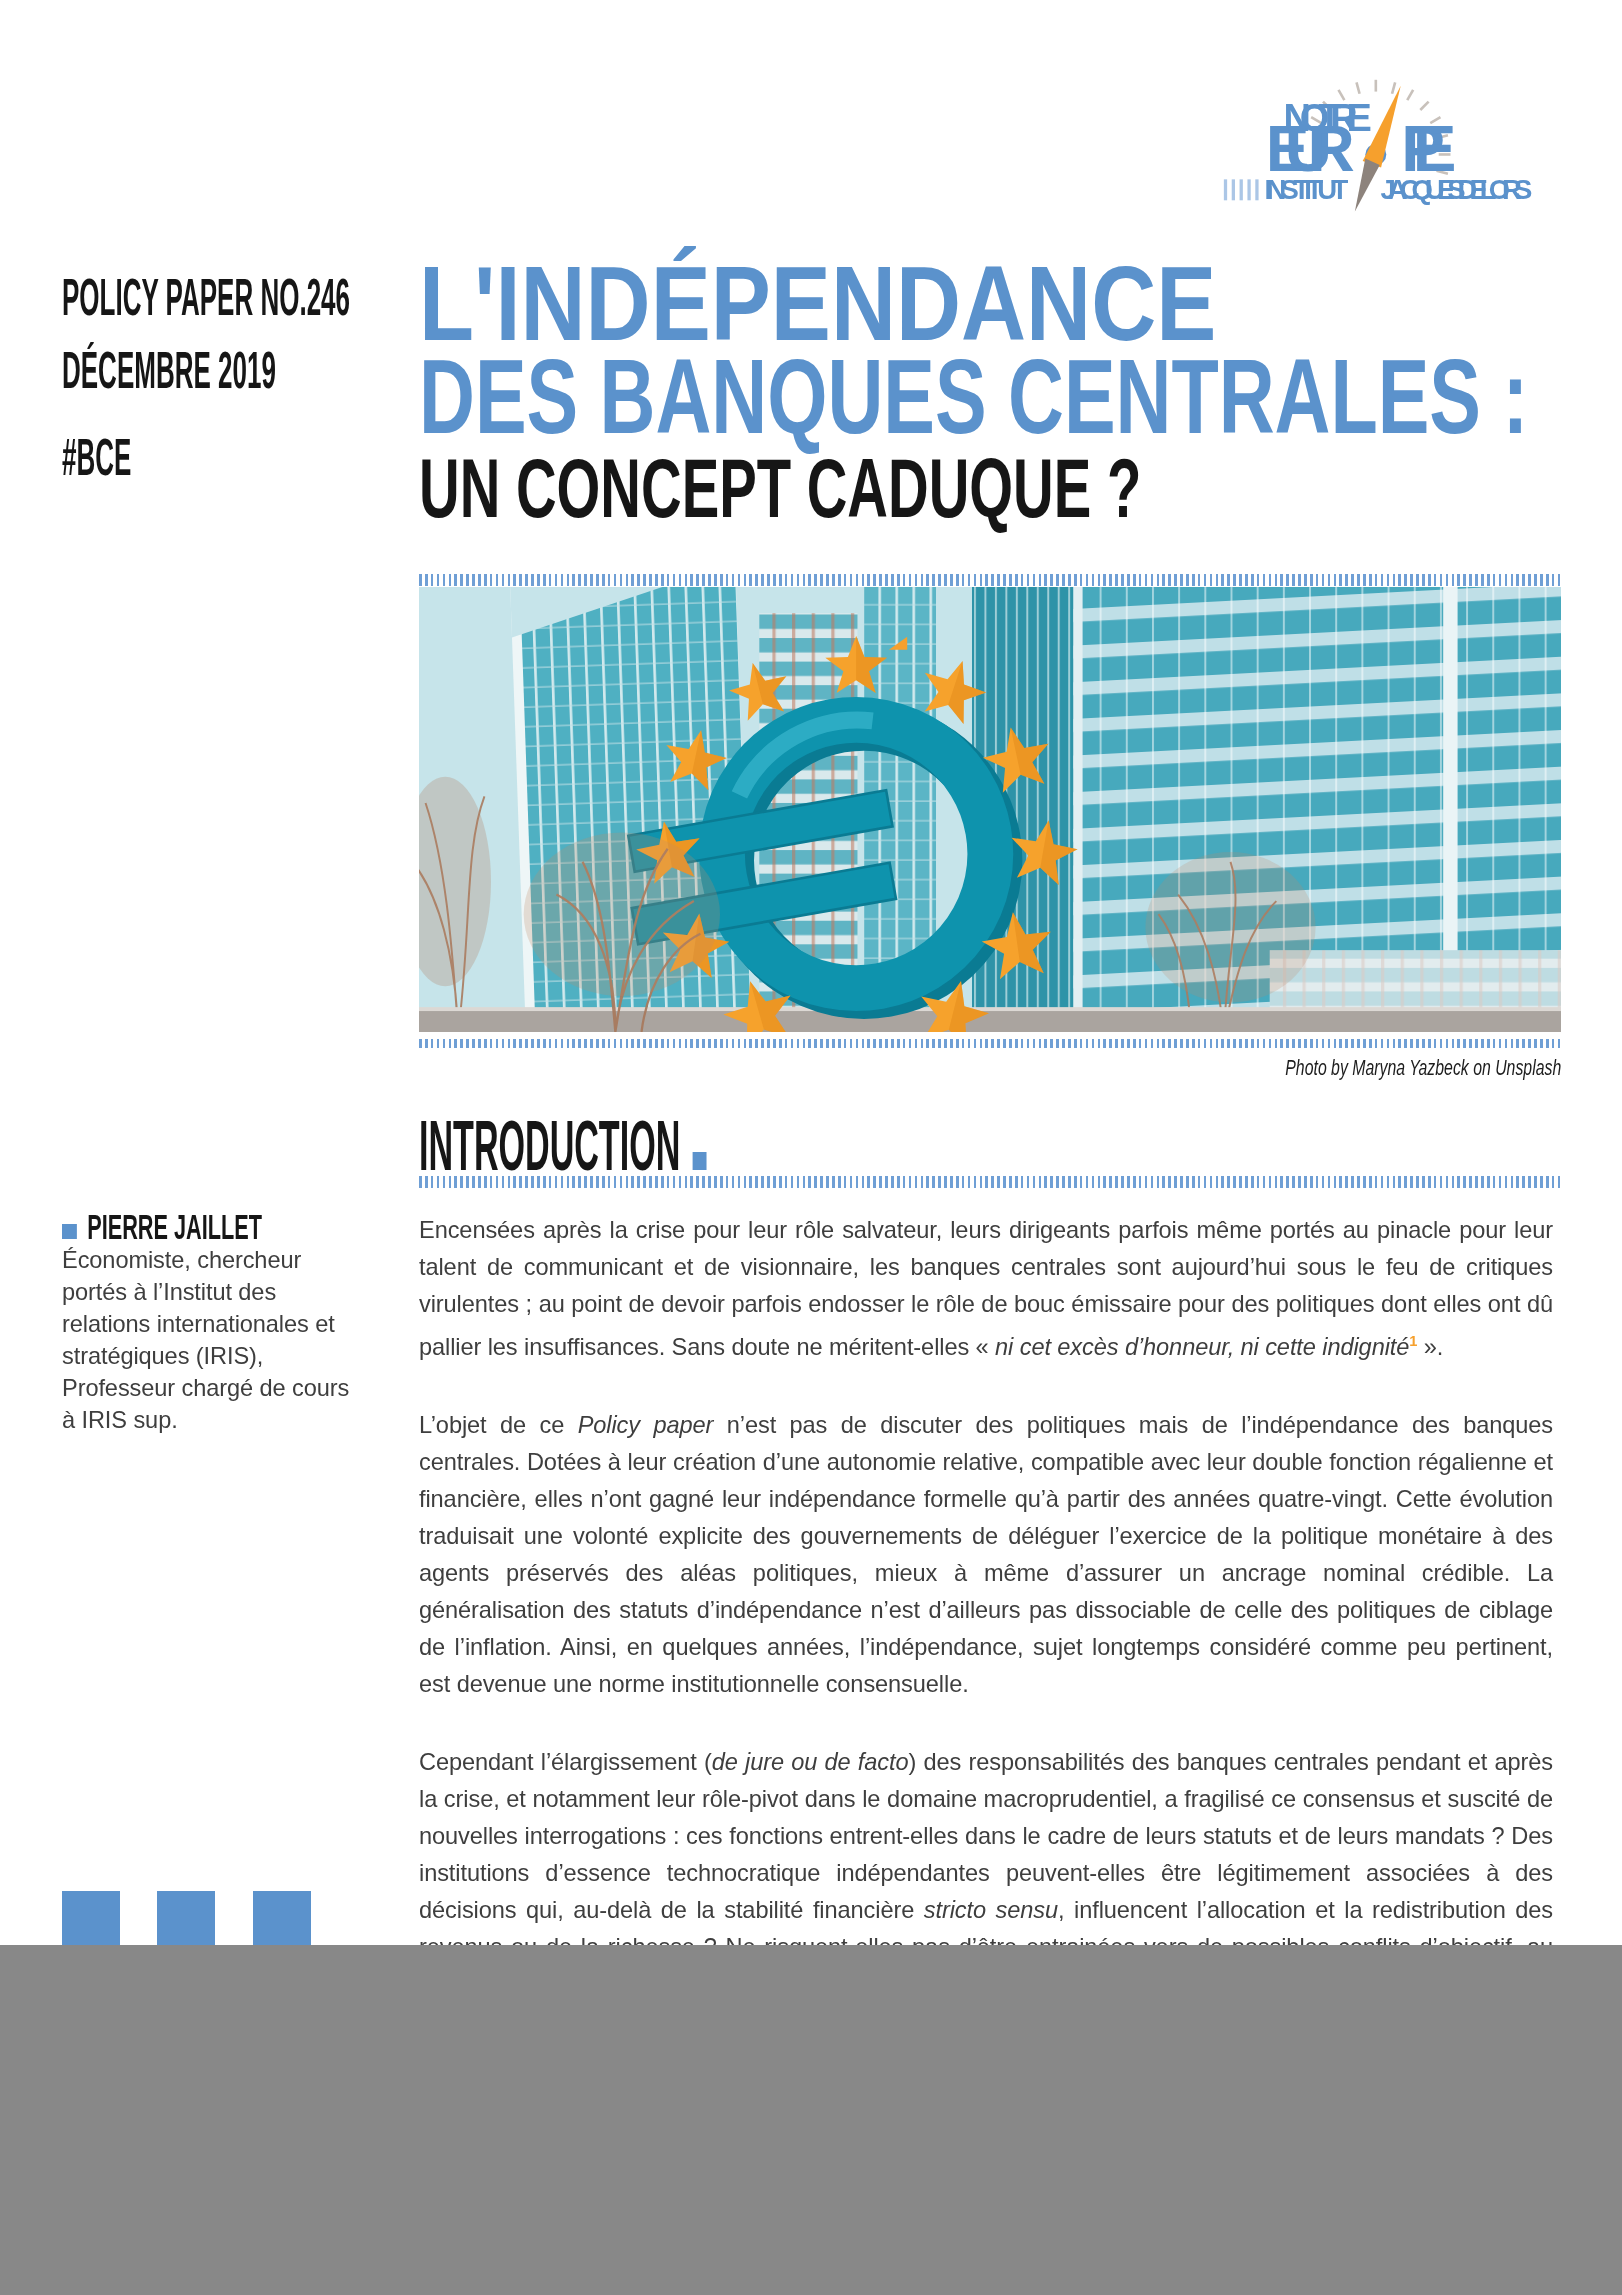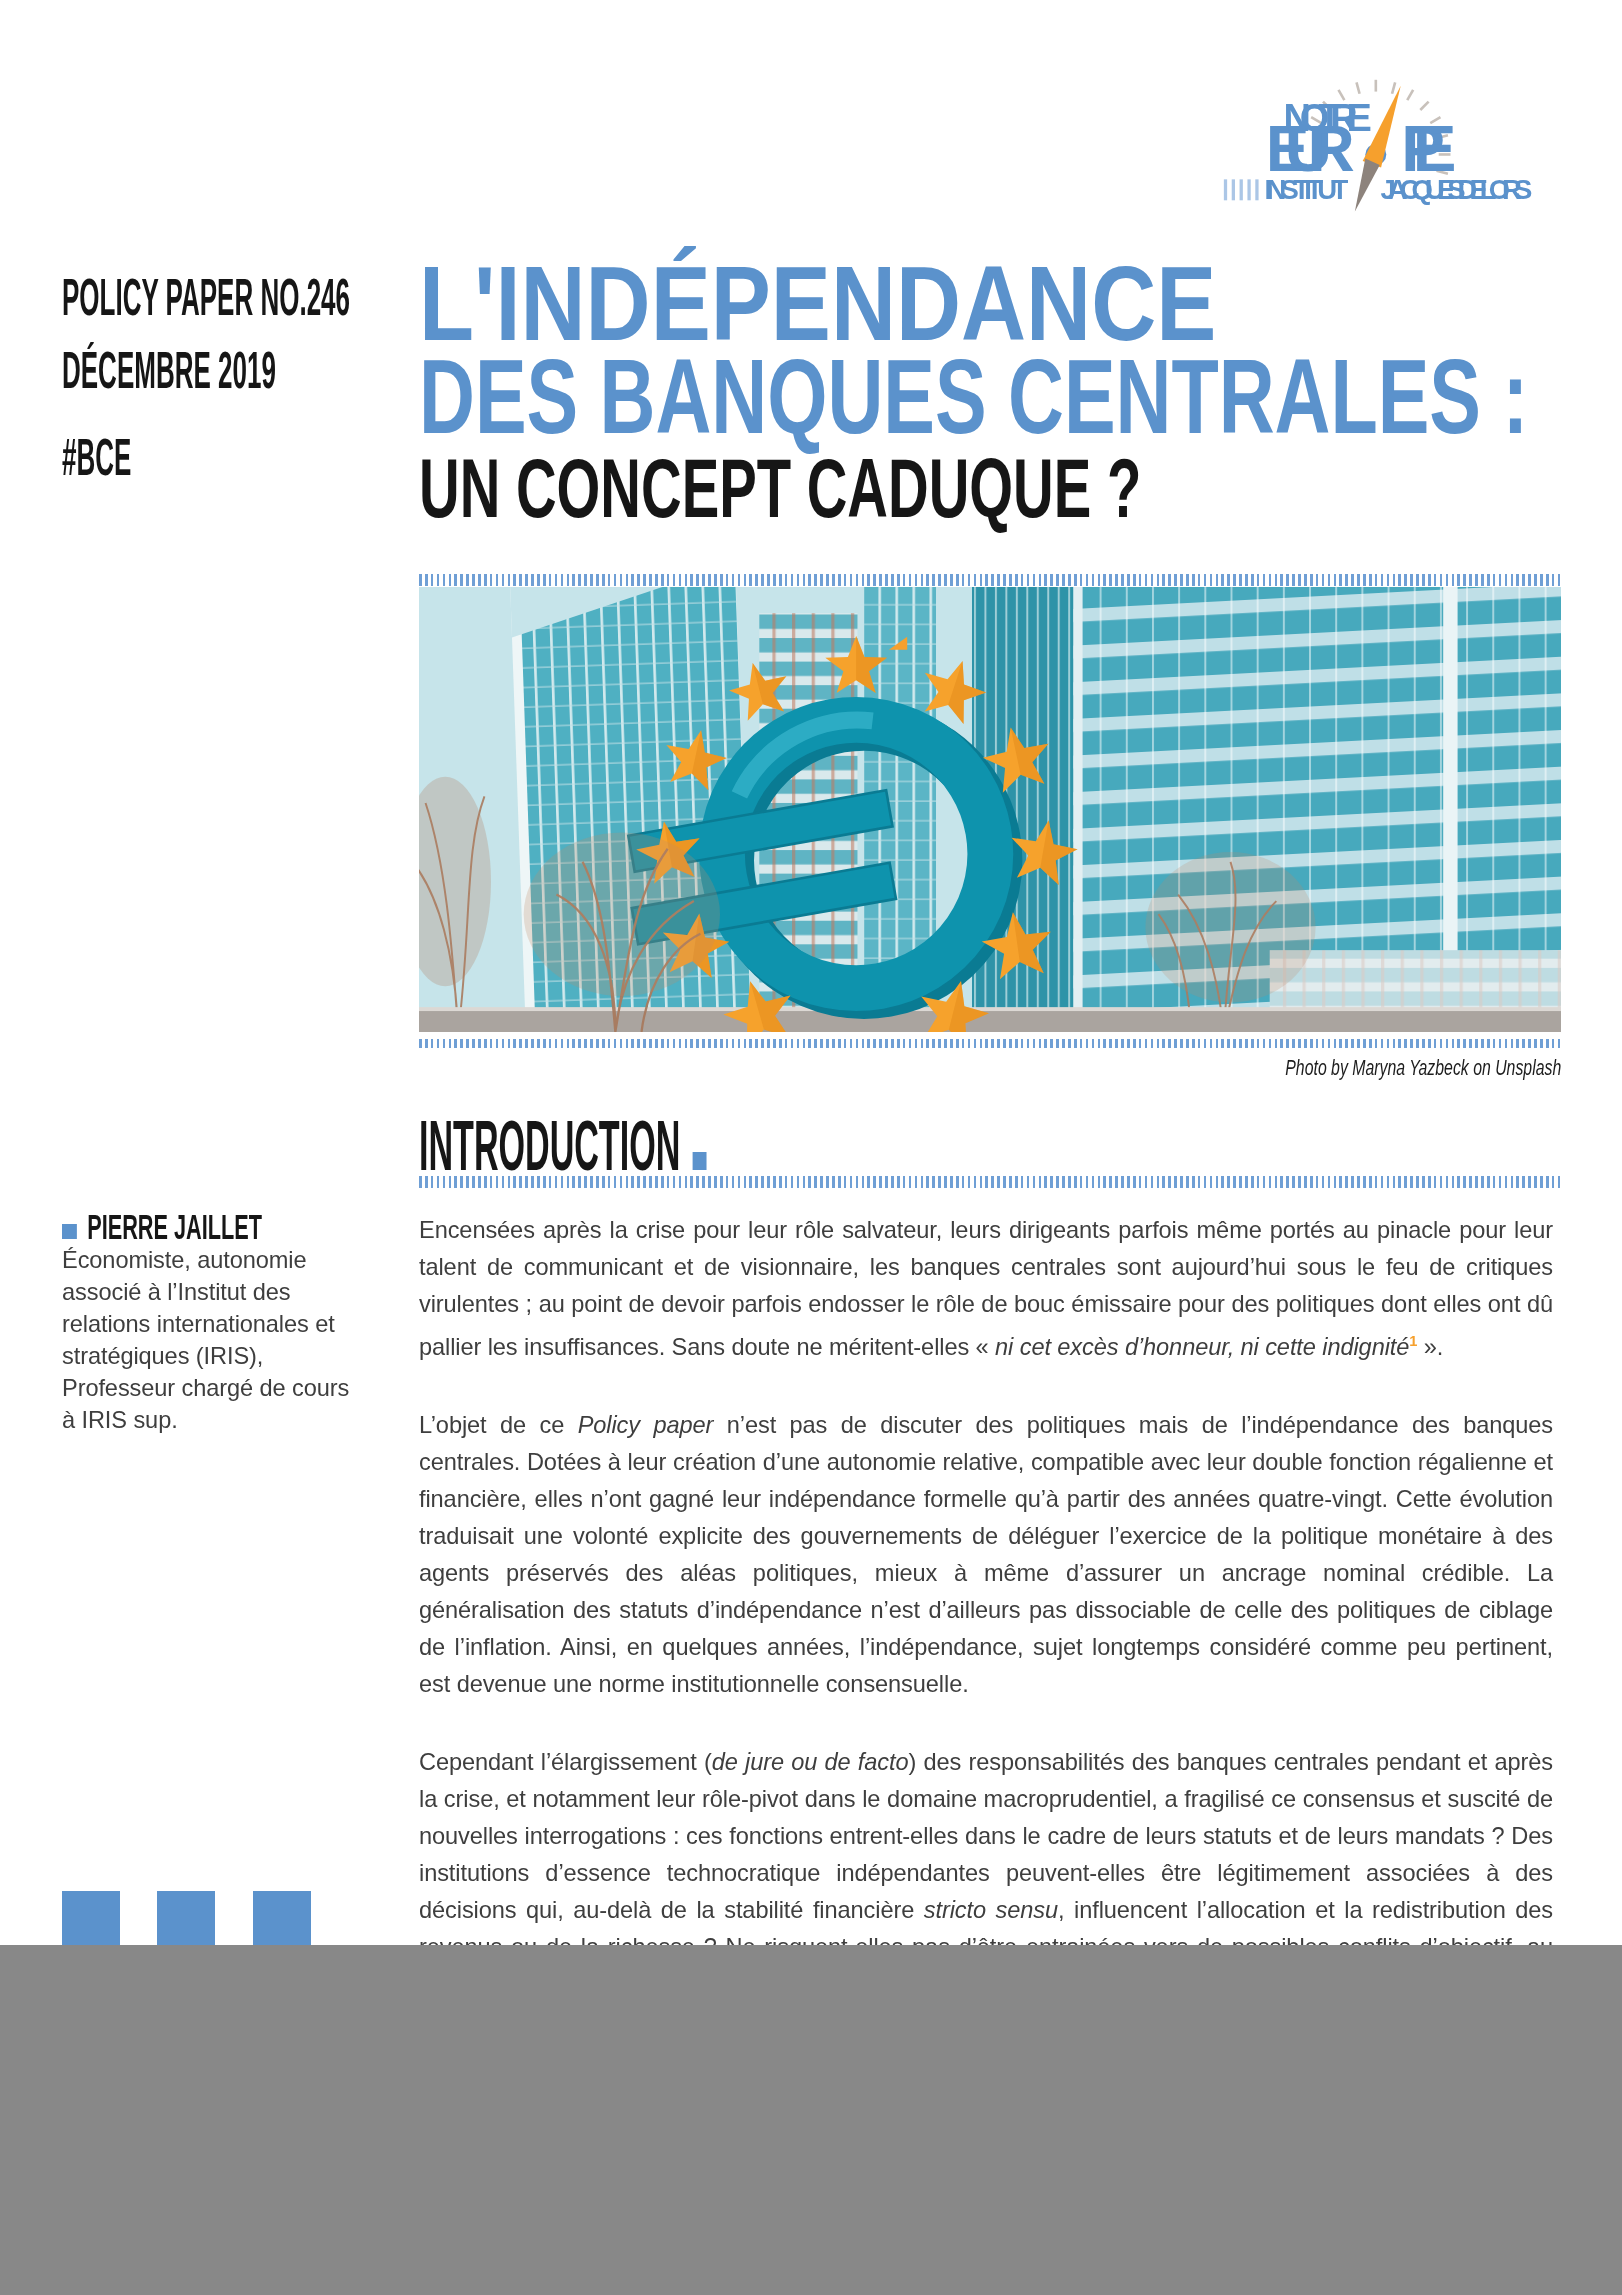--- a/index.html
+++ b/index.html
@@ -168,21 +168,21 @@
 
   <div class="abs cond" style="left:419px;top:1105px;font-size:71px;transform:scaleX(.48);">
     <span>INTRODUCTION</span><span class="sq-blue" style="width:29px;height:18.3px;margin-left:26px;"></span>
   </div>
 
   <div class="hatch" style="top:1176px;height:11.8px;"></div>
 
   <div class="abs cond" style="left:62px;top:1207px;font-size:35px;transform:scaleX(.62);">
     <span class="sq-blue" style="width:23.6px;height:15px;margin-right:17px;"></span><span>PIERRE JAILLET</span>
   </div>
-  <div class="bio">Économiste, autonomie associé à l’Institut des relations internationales et stratégiques (IRIS), Professeur chargé de cours à IRIS sup.</div>
+  <div class="bio">Économiste, chercheur portés à l’Institut des relations internationales et stratégiques (IRIS), Professeur chargé de cours à IRIS sup.</div>
 
   <div class="bodycol">
     <p><span>Encensées après la crise pour leur rôle salvateur, leurs dirigeants parfois même portés au pinacle pour leur talent de communicant et de visionnaire, les banques centrales sont aujourd’hui sous le feu de critiques virulentes ; au point de devoir parfois endosser le rôle de bouc émissaire pour des politiques dont elles ont dû pallier les insuffisances. Sans doute ne méritent-elles « </span><span class="it">ni cet excès d’honneur, ni cette indignité</span><span class="supref">1</span><span> ».</span></p>
     <p><span>L’objet de ce </span><span class="it">Policy paper</span><span> n’est pas de discuter des politiques mais de l’indépendance des banques centrales. Dotées à leur création d’une autonomie relative, compatible avec leur double fonction régalienne et financière, elles n’ont gagné leur indépendance formelle qu’à partir des années quatre-vingt. Cette évolution traduisait une volonté explicite des gouvernements de déléguer l’exercice de la politique monétaire à des agents préservés des aléas politiques, mieux à même d’assurer un ancrage nominal crédible. La généralisation des statuts d’indépendance n’est d’ailleurs pas dissociable de celle des politiques de ciblage de l’inflation. Ainsi, en quelques années, l’indépendance, sujet longtemps considéré comme peu pertinent, est devenue une norme institutionnelle consensuelle.</span></p>
     <p><span>Cependant l’élargissement (</span><span class="it">de jure ou de facto</span><span>) des responsabilités des banques centrales pendant et après la crise, et notamment leur rôle-pivot dans le domaine macroprudentiel, a fragilisé ce consensus et suscité de nouvelles interrogations : ces fonctions entrent-elles dans le cadre de leurs statuts et de leurs mandats ? Des institutions d’essence technocratique indépendantes peuvent-elles être légitimement associées à des décisions qui, au-delà de la stabilité financière </span><span class="it">stricto sensu</span><span>, influencent l’allocation et la redistribution des revenus ou de la richesse ? Ne risquent-elles pas d’être entrainées vers de possibles conflits d’objectif, au détriment de leur objectif prioritaire de stabilité des prix ? N’y a-t-il pas, en fin de compte, abus de pouvoir ?</span></p>
   </div>
 
   <div class="fnrule"></div>
   <div class="fnline">
     <span class="fnmark">1.</span><span><span> J. Racine (1669), </span><span class="it">Britannicus</span><span>, II, 3.</span></span>

